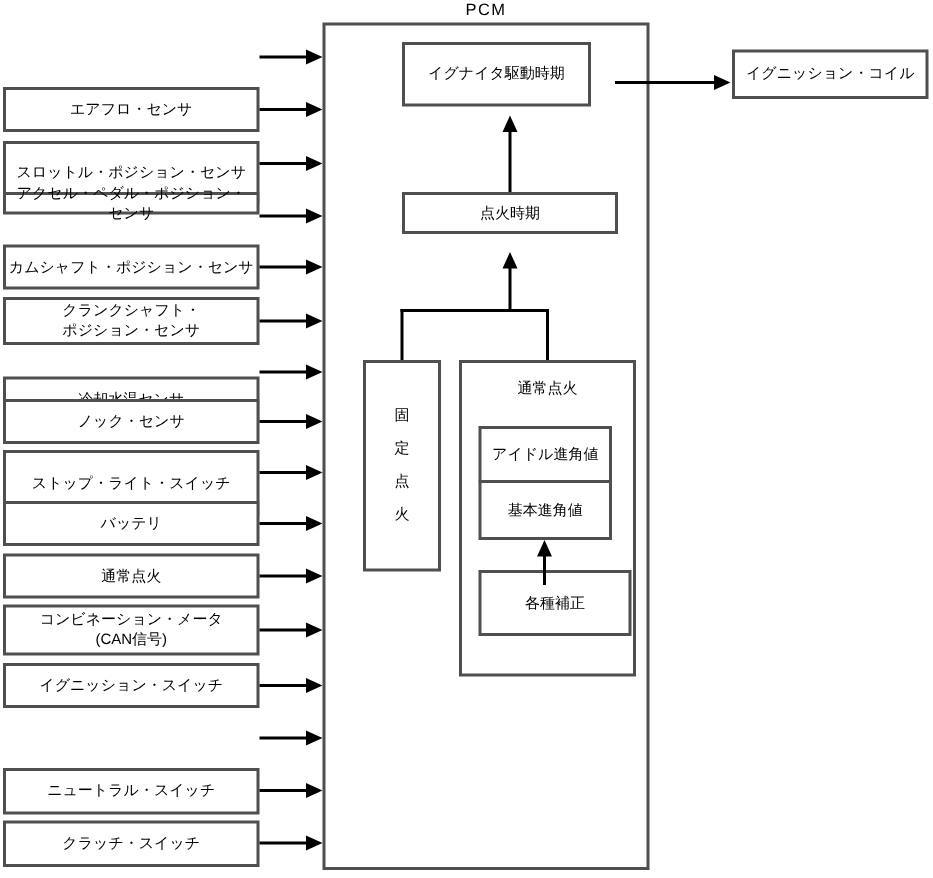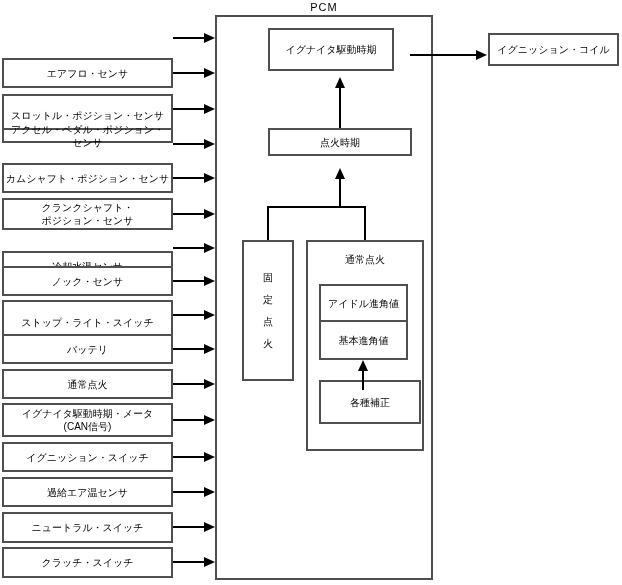--- a/index.html
+++ b/index.html
@@ -80,30 +80,29 @@
   <div class="ah-r" style="left:204px;top:310px"></div>
 
   <div class="box inbox" style="top:334px;height:30px">バッテリ</div>
   <div class="lineh" style="left:173px;top:348px;width:31px"></div>
   <div class="ah-r" style="left:204px;top:344px"></div>
 
   <div class="box inbox" style="top:369px;height:30px">通常点火</div>
   <div class="lineh" style="left:173px;top:383px;width:31px"></div>
   <div class="ah-r" style="left:204px;top:379px"></div>
 
-  <div class="box inbox" style="top:403px;height:34px">イグナイタ駆動時期・メータ
+  <div class="box inbox" style="top:403px;height:34px">コンビネーション・メータ
 (CAN信号)</div>
   <div class="lineh" style="left:173px;top:419px;width:31px"></div>
   <div class="ah-r" style="left:204px;top:415px"></div>
 
   <div class="box inbox" style="top:442px;height:30px">イグニッション・スイッチ</div>
   <div class="lineh" style="left:173px;top:456px;width:31px"></div>
   <div class="ah-r" style="left:204px;top:452px"></div>
 
-  <div class="box inbox" style="top:477px;height:30px">過給エア温センサ</div>
   <div class="lineh" style="left:173px;top:491px;width:31px"></div>
   <div class="ah-r" style="left:204px;top:487px"></div>
 
   <div class="box inbox" style="top:512px;height:31px">ニュートラル・スイッチ</div>
   <div class="lineh" style="left:173px;top:526px;width:31px"></div>
   <div class="ah-r" style="left:204px;top:522px"></div>
 
   <div class="box inbox" style="top:547px;height:31px">クラッチ・スイッチ</div>
   <div class="lineh" style="left:173px;top:561px;width:31px"></div>
   <div class="ah-r" style="left:204px;top:557px"></div>

